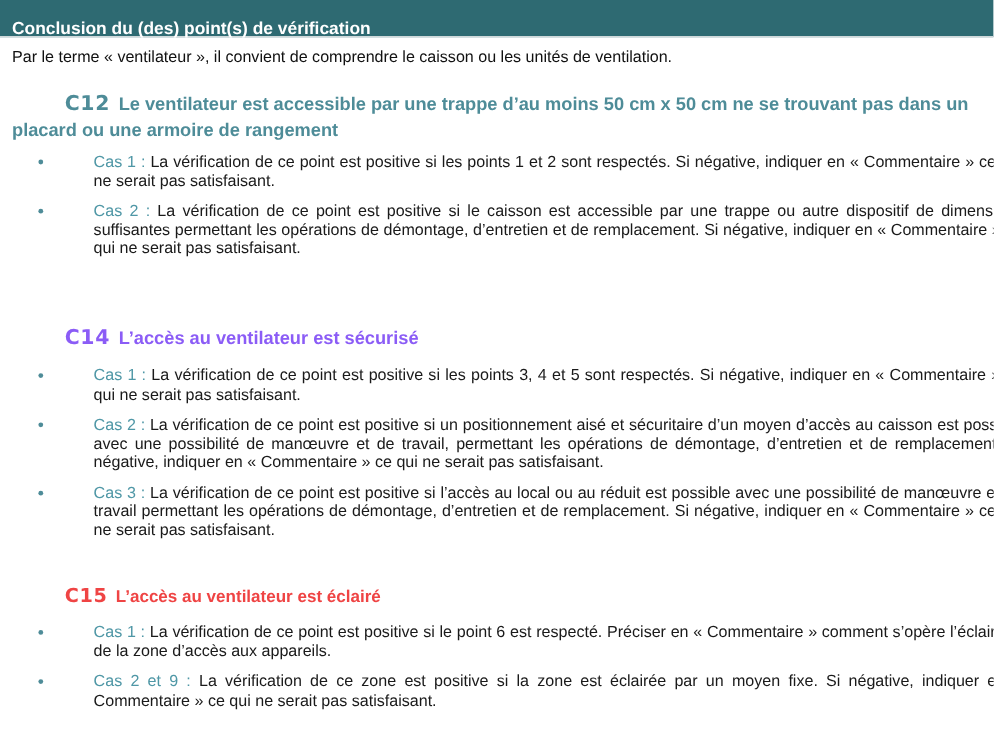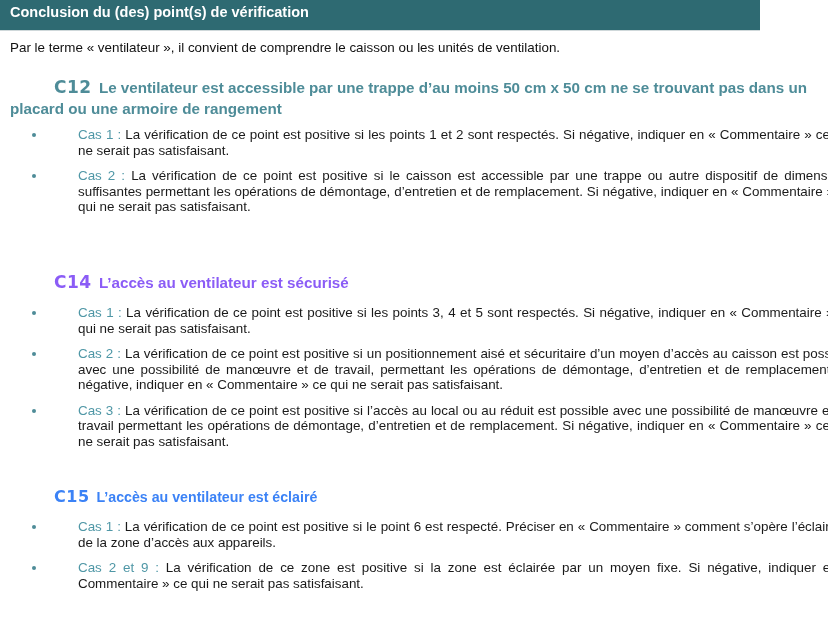--- a/index.html
+++ b/index.html
@@ -3,42 +3,42 @@
   <meta charset="utf-8">
   <style>
     html, body { margin: 0; padding: 0; background: #ffffff; }
     body {
       width: 828px; height: 617px; overflow: hidden;
       font-family: "Liberation Sans", sans-serif;
       color: #1a1a1a;
       position: relative;
     }
     .header-bar {
-      position: absolute; left: 0; top: 0; width: 760px; height: 31px;
+      position: absolute; left: 0; top: 0; width: 828px; height: 31px;
       background: #2e6a72;
       border-bottom: 1px solid #cfd8da;
       box-sizing: border-box;
-      padding: 4px 0 0 10px;
+      padding: 16px 0 0 10px;
       color: #ffffff; font-weight: bold; font-size: 14.5px;
     }
     .intro {
       position: absolute; left: 10px; top: 40px;
       font-size: 13.4px; color: #111;
     }
     .heading {
       position: absolute; left: 10px; font-weight: bold; font-size: 15.2px;
       line-height: 21px;
     }
     .heading .code {
       font-family: "DejaVu Sans", sans-serif; font-weight: bold; font-size: 17px;
       letter-spacing: 0.5px; margin-right: 3px; margin-left: 44px;
     }
     .h-c12 { top: 77px; width: 810px; color: #4e8c98; }
     .h-c14 { top: 272px; color: #8b5cf6; }
-    .h-c15 { top: 486px; color: #3b82f6; font-size: 14.2px; }
+    .h-c15 { top: 486px; color: #ef4444; font-size: 14.2px; }
     .h-c15 .code { font-size: 16px; }
     .list { position: absolute; left: 0; margin: 0; padding: 0; list-style: none; }
     .item {
       position: relative; padding-left: 78px; width: 774px;
       font-size: 13.4px; line-height: 15.5px; text-align: justify; color: #1a1a1a;
       margin-bottom: 10px;
     }
     .bullet {
       position: absolute; left: 32px; top: 6px; width: 4px; height: 4px;
       border-radius: 50%; background: #4e8c98;

